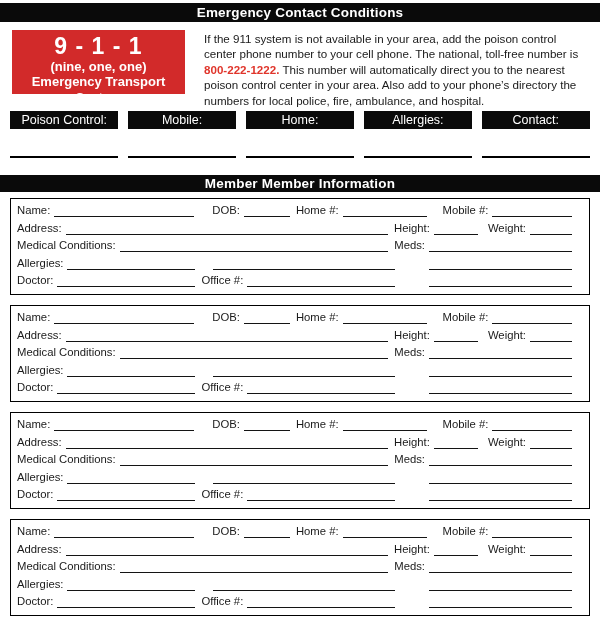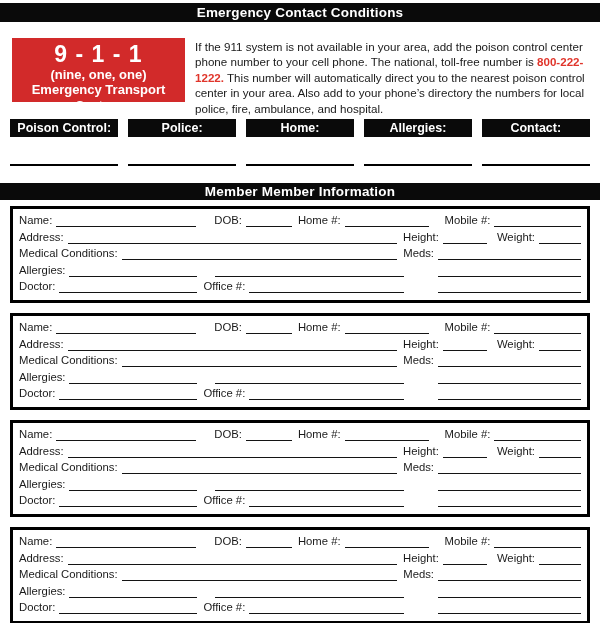--- a/index.html
+++ b/index.html
@@ -18,21 +18,22 @@
     font-weight: bold;
     font-size: 13.5px;
     line-height: 19px;
     text-align: center;
     letter-spacing: 0.2px;
   }
   
   .intro {
     display: flex;
     align-items: flex-start;
-    margin: 16px 12px 0 12px;
+    margin: 8px 12px 0 12px;
+    gap: 9px;
   }
   .call-box {
     width: 173px;
     height: 64px;
     background: #d22a2a;
     color: #ffffff;
     text-align: center;
     font-weight: bold;
     padding-top: 3px;
     flex-shrink: 0;
@@ -52,39 +53,39 @@
   .num-grid {
     margin: 3px 10px 0 10px;
     display: grid;
     grid-template-columns: repeat(5, 1fr);
     column-gap: 9.5px;
   }
   .num-label {
     height: 18px;
     background: #0a0a0a;
     color: #ffffff;
-    font-weight: bold;
+    font-weight: normal;
     font-size: 12.5px;
     line-height: 18px;
     text-align: center;
   }
   .num-line {
     height: 26px;
     border-bottom: 2px solid #000000;
     margin-top: 0;
   }
   .family-bar { margin-top: 17px; height: 17px; line-height: 17px; }
   
   .cards { margin: 6px 10px 0 10px; }
   .card {
     height: 97px;
-    border: 3px solid #000000;
+    border: 1px solid #000000;
     background: #ffffff;
     margin-bottom: 10px;
-    padding: 5px 6px 7px 6px;
+    padding: 5px 17px 7px 6px;
     display: flex;
     flex-direction: column;
     justify-content: space-between;
   }
   .row {
     display: flex;
     align-items: flex-end;
     font-size: 11.3px;
     line-height: 1.15;
   }
@@ -120,21 +121,21 @@
   <div class="call-box">
     <div class="call-number">9 - 1 - 1</div>
     <div class="call-words">(nine, one, one)</div>
     <div class="call-caption">Emergency Transport System</div>
   </div>
   <div class="intro-text"><span>If the 911 system is not available in your area, add the poison control center phone number to your cell phone. The national, toll-free number is </span><span class="phone-red">800-222-1222.</span><span> This number will automatically direct you to the nearest poison control center in your area. Also add to your phone’s directory the numbers for local police, fire, ambulance, and hospital.</span></div>
 </div>
 
 <div class="num-grid">
   <div class="num-label">Poison Control:</div>
-  <div class="num-label">Police:</div>
+  <div class="num-label">Mobile:</div>
   <div class="num-label">Home:</div>
   <div class="num-label">Allergies:</div>
   <div class="num-label">Contact:</div>
 </div>
 <div class="num-grid">
   <div class="num-line"></div>
   <div class="num-line"></div>
   <div class="num-line"></div>
   <div class="num-line"></div>
   <div class="num-line"></div>

